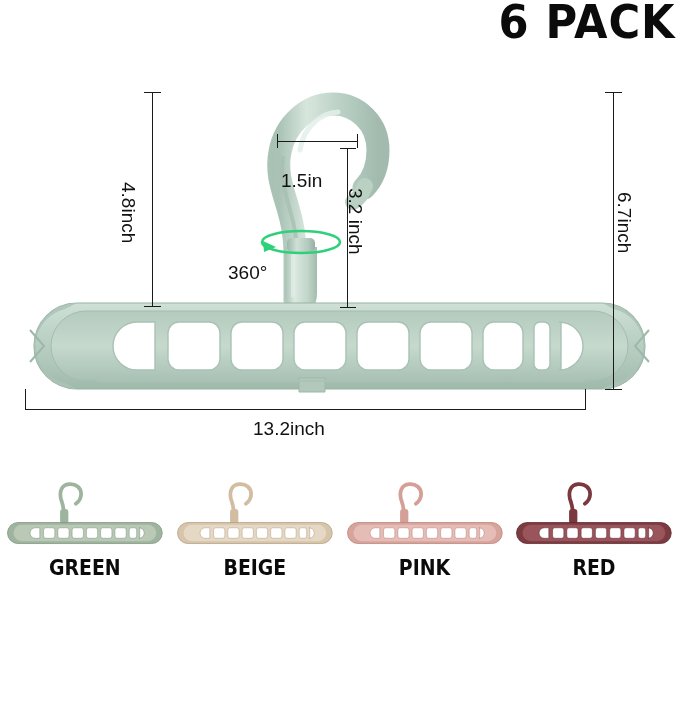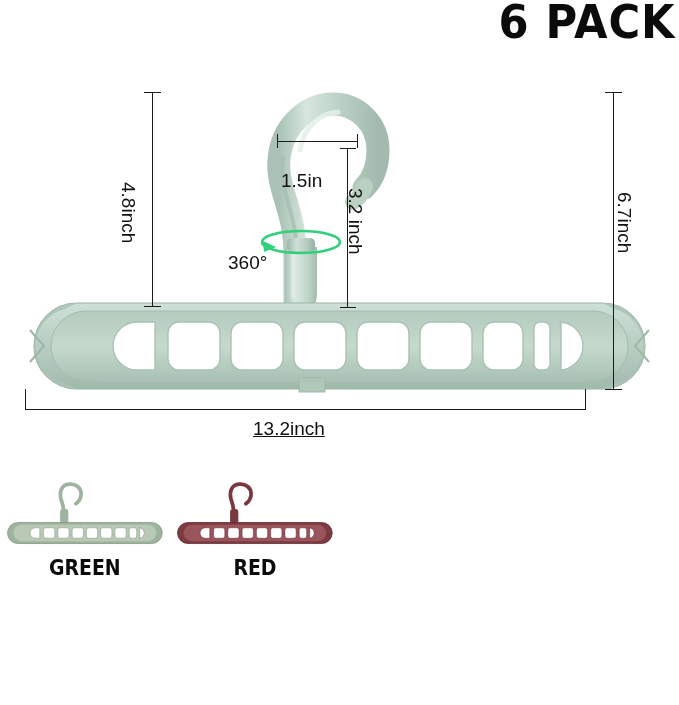--- a/index.html
+++ b/index.html
@@ -151,31 +151,31 @@
   <div class="dimline h-line" style="left:277px;top:141px;width:81px;"></div>
   <div class="cap-v" style="left:277px;top:134px;height:14px;"></div>
   <div class="cap-v" style="left:357px;top:134px;height:14px;"></div>
   <div class="dim-label" style="left:281px;top:146px;margin-top:24px;">1.5in</div>
 
   <div class="dimline v-line" style="left:347px;top:148px;height:160px;"></div>
   <div class="cap-h" style="left:340px;top:148px;width:16px;"></div>
   <div class="cap-h" style="left:340px;top:307px;width:16px;"></div>
   <div class="dim-label rot-cw" style="left:366px;top:188px;">3.2 inch</div>
 
-  <div class="dim-label" style="left:228px;top:252px;">360°</div>
+  <div class="dim-label" style="left:228px;top:262px;">360°</div>
 
   <div class="dimline v-line" style="left:613px;top:92px;height:298px;"></div>
   <div class="cap-h" style="left:605px;top:92px;width:17px;"></div>
   <div class="cap-h" style="left:605px;top:389px;width:17px;"></div>
   <div class="dim-label rot-cw" style="left:635px;top:192px;">6.7inch</div>
 
   <div class="dimline h-line" style="left:25px;top:409px;width:561px;"></div>
   <div class="cap-v" style="left:25px;top:389px;height:21px;"></div>
   <div class="cap-v" style="left:585px;top:389px;height:21px;"></div>
-  <div class="dim-label" style="left:253px;top:418px;text-decoration:underline;">13.2inch</div>
+  <div class="dim-label" style="left:253px;top:418px;">13.2inch</div>
 
   <div id="swatch-grid">
 
     <div class="swatch">
       <svg class="swatch-art" viewBox="0 0 226 92">
         <g>
           <path d="M85 72 L85 48 C85 38 82 32 81 28 C79 18 82 10 92 9 C101 8 108 14 108 22 C108 28 105 32 101 35" fill="none" stroke="#9fb49f" stroke-width="5" stroke-linecap="round"></path>
           <rect x="80" y="42" width="11" height="20" rx="4" fill="#9fb49f"></rect>
           <path d="M24 60 H202 a14 14 0 0 1 0 28 H24 a14 14 0 0 1 0 -28 z" fill="#9fb49f" stroke="#7d947e" stroke-width="1"></path>
           <path d="M29 63 H197 a11 11 0 0 1 0 22 H29 a11 11 0 0 1 0 -22 z" fill="#b9c9b6"></path>
@@ -188,22 +188,66 @@
             <rect x="134" y="67" width="15" height="14" rx="3"></rect>
             <rect x="153" y="67" width="15" height="14" rx="3"></rect>
             <rect x="172" y="67" width="10" height="14" rx="3"></rect>
             <path d="M186 67 h-1 a7 7 0 0 1 0 14 h1 z"></path>
           </g>
         </g>
       </svg>
       <div class="swatch-label">GREEN</div>
     </div>
 
-
-
+    <div class="swatch">
+      <svg class="swatch-art" viewBox="0 0 226 92">
+        <g>
+          <path d="M85 72 L85 48 C85 38 82 32 81 28 C79 18 82 10 92 9 C101 8 108 14 108 22 C108 28 105 32 101 35" fill="none" stroke="#d2bda2" stroke-width="5" stroke-linecap="round"></path>
+          <rect x="80" y="42" width="11" height="20" rx="4" fill="#d2bda2"></rect>
+          <path d="M24 60 H202 a14 14 0 0 1 0 28 H24 a14 14 0 0 1 0 -28 z" fill="#d6c4ab" stroke="#b49f83" stroke-width="1"></path>
+          <path d="M29 63 H197 a11 11 0 0 1 0 22 H29 a11 11 0 0 1 0 -22 z" fill="#e5d8c4"></path>
+          <g fill="#ffffff" stroke="#b49f83" stroke-width=".7">
+            <path d="M47 67 h6 v14 h-6 a7 7 0 0 1 0 -14 z"></path>
+            <rect x="58" y="67" width="15" height="14" rx="3"></rect>
+            <rect x="77" y="67" width="15" height="14" rx="3"></rect>
+            <rect x="96" y="67" width="15" height="14" rx="3"></rect>
+            <rect x="115" y="67" width="15" height="14" rx="3"></rect>
+            <rect x="134" y="67" width="15" height="14" rx="3"></rect>
+            <rect x="153" y="67" width="15" height="14" rx="3"></rect>
+            <rect x="172" y="67" width="10" height="14" rx="3"></rect>
+            <path d="M186 67 h-1 a7 7 0 0 1 0 14 h1 z"></path>
+          </g>
+        </g>
+      </svg>
+      <div class="swatch-label">BEIGE</div>
+    </div>
+
+
+    <div class="swatch">
+      <svg class="swatch-art" viewBox="0 0 226 92">
+        <g>
+          <path d="M85 72 L85 48 C85 38 82 32 81 28 C79 18 82 10 92 9 C101 8 108 14 108 22 C108 28 105 32 101 35" fill="none" stroke="#d49f97" stroke-width="5" stroke-linecap="round"></path>
+          <rect x="80" y="42" width="11" height="20" rx="4" fill="#d49f97"></rect>
+          <path d="M24 60 H202 a14 14 0 0 1 0 28 H24 a14 14 0 0 1 0 -28 z" fill="#d7a49c" stroke="#b9827a" stroke-width="1"></path>
+          <path d="M29 63 H197 a11 11 0 0 1 0 22 H29 a11 11 0 0 1 0 -22 z" fill="#e5bdb6"></path>
+          <g fill="#ffffff" stroke="#b9827a" stroke-width=".7">
+            <path d="M47 67 h6 v14 h-6 a7 7 0 0 1 0 -14 z"></path>
+            <rect x="58" y="67" width="15" height="14" rx="3"></rect>
+            <rect x="77" y="67" width="15" height="14" rx="3"></rect>
+            <rect x="96" y="67" width="15" height="14" rx="3"></rect>
+            <rect x="115" y="67" width="15" height="14" rx="3"></rect>
+            <rect x="134" y="67" width="15" height="14" rx="3"></rect>
+            <rect x="153" y="67" width="15" height="14" rx="3"></rect>
+            <rect x="172" y="67" width="10" height="14" rx="3"></rect>
+            <path d="M186 67 h-1 a7 7 0 0 1 0 14 h1 z"></path>
+          </g>
+        </g>
+      </svg>
+      <div class="swatch-label">PINK</div>
+    </div>
 
     <div class="swatch">
       <svg class="swatch-art" viewBox="0 0 226 92">
         <g>
           <path d="M85 72 L85 48 C85 38 82 32 81 28 C79 18 82 10 92 9 C101 8 108 14 108 22 C108 28 105 32 101 35" fill="none" stroke="#7a383f" stroke-width="5" stroke-linecap="round"></path>
           <rect x="80" y="42" width="11" height="20" rx="4" fill="#7a383f"></rect>
           <path d="M24 60 H202 a14 14 0 0 1 0 28 H24 a14 14 0 0 1 0 -28 z" fill="#7c3a41" stroke="#5d262d" stroke-width="1"></path>
           <path d="M29 63 H197 a11 11 0 0 1 0 22 H29 a11 11 0 0 1 0 -22 z" fill="#9a545b"></path>
           <g fill="#ffffff" stroke="#5d262d" stroke-width=".7">
             <path d="M47 67 h6 v14 h-6 a7 7 0 0 1 0 -14 z"></path>

